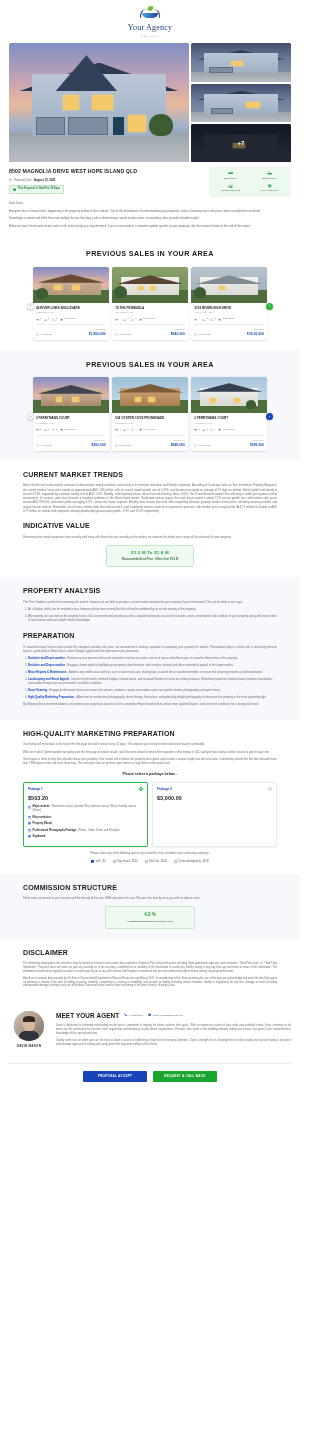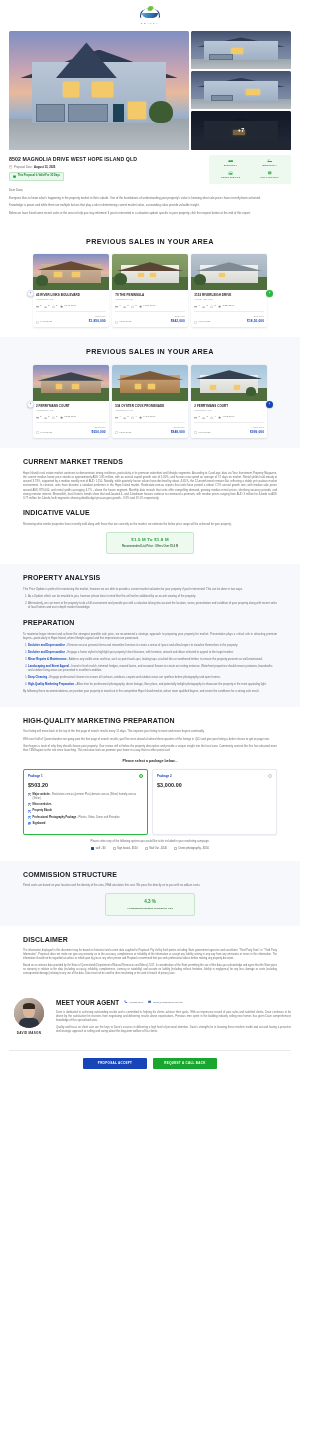--- a/index.html
+++ b/index.html
@@ -220,20 +220,21 @@
 <body>
 
 <div class="page">
 
   <div class="logo-wrap">
     <div class="logo-mark">
       <div class="logo-roof"></div>
       <div class="logo-swoosh"></div>
       <div class="logo-leaf"></div>
     </div>
+    <div class="logo-name">Your Agency</div>
     <div class="logo-sub">REALTY</div>
   </div>
 
   <div class="hero">
     <div class="hero-main">
       <div class="sky1"></div>
       <div class="ground"></div>
       <div class="roof" style="bottom:60%"></div>
       <div class="house"></div>
       <div class="roof2"></div>

